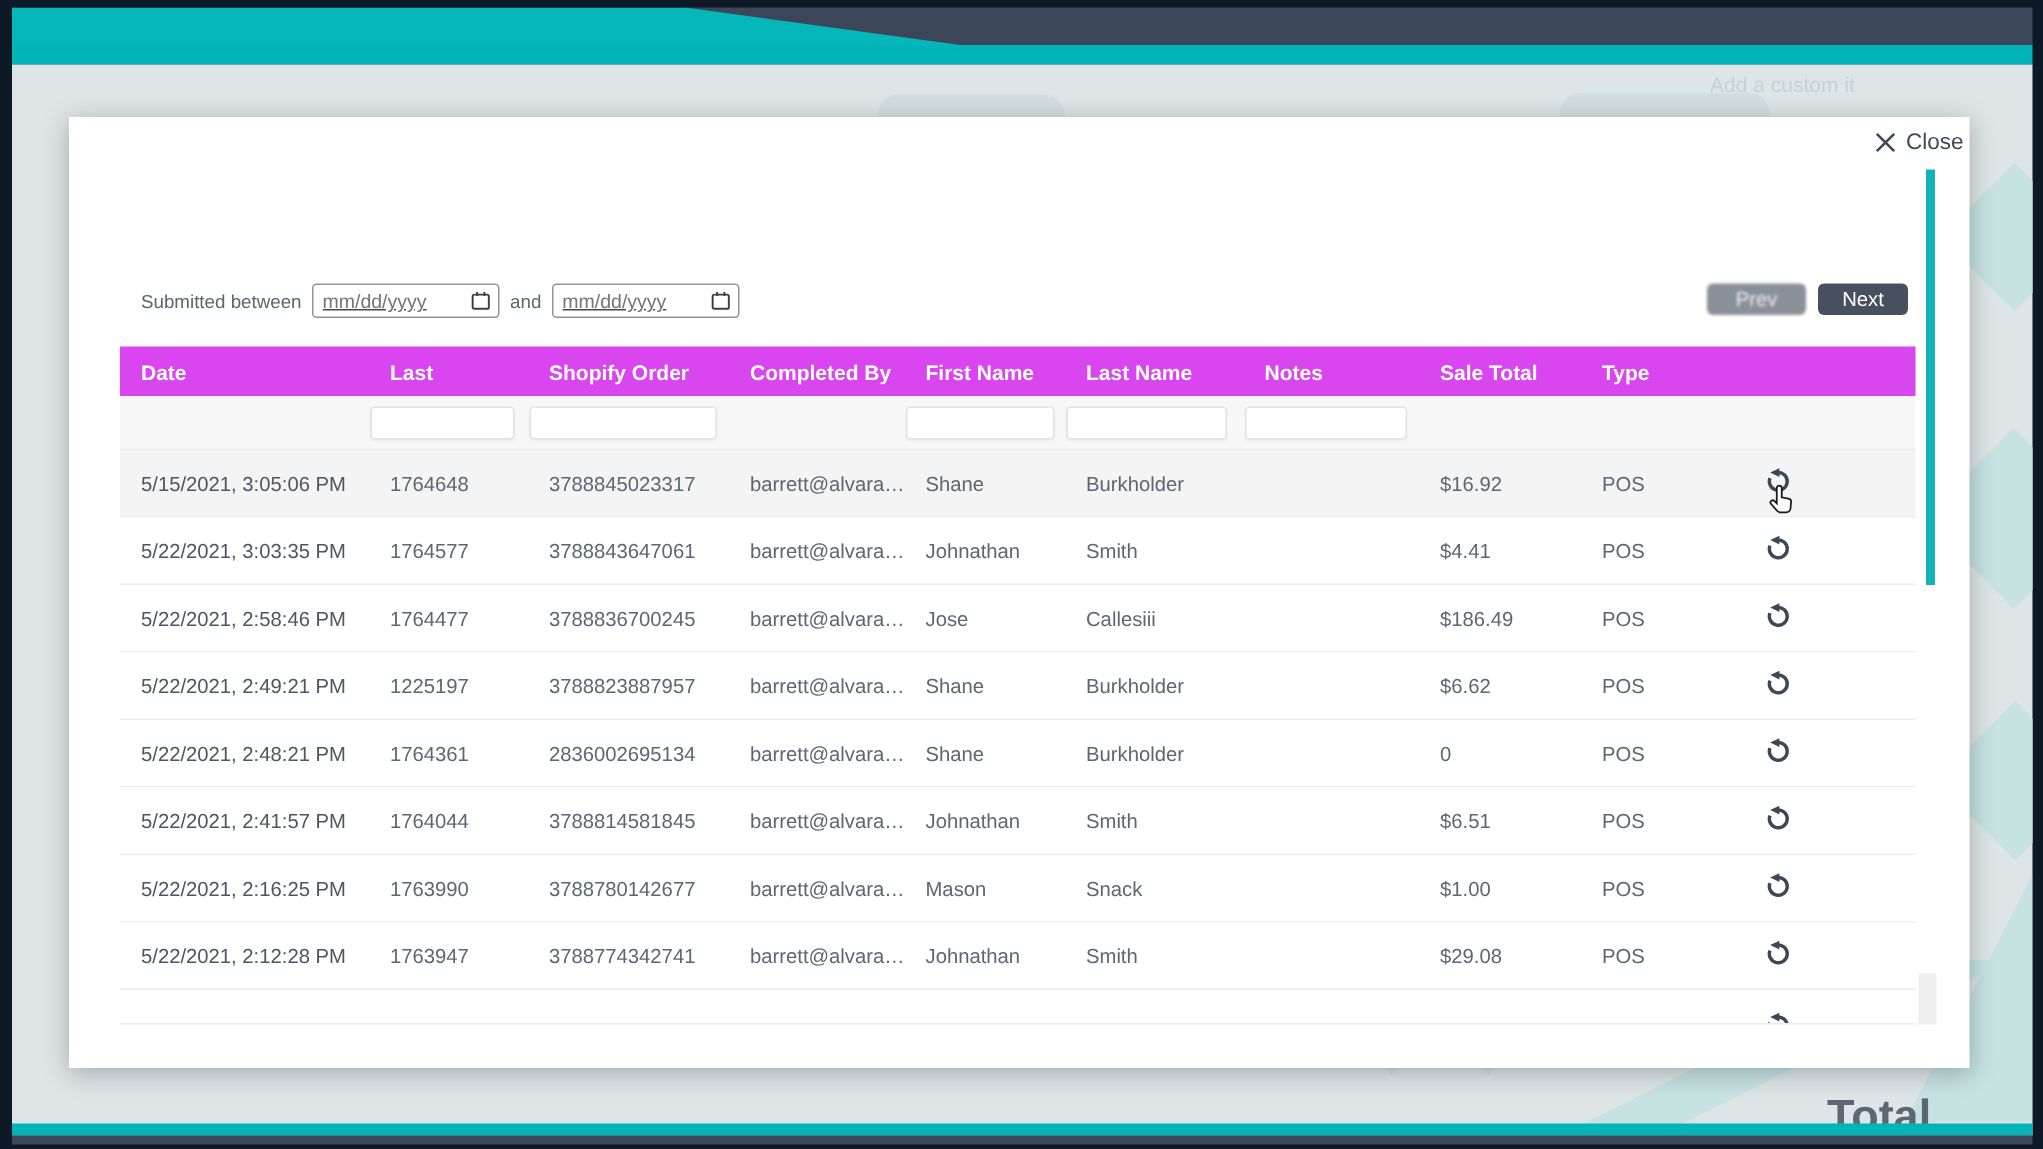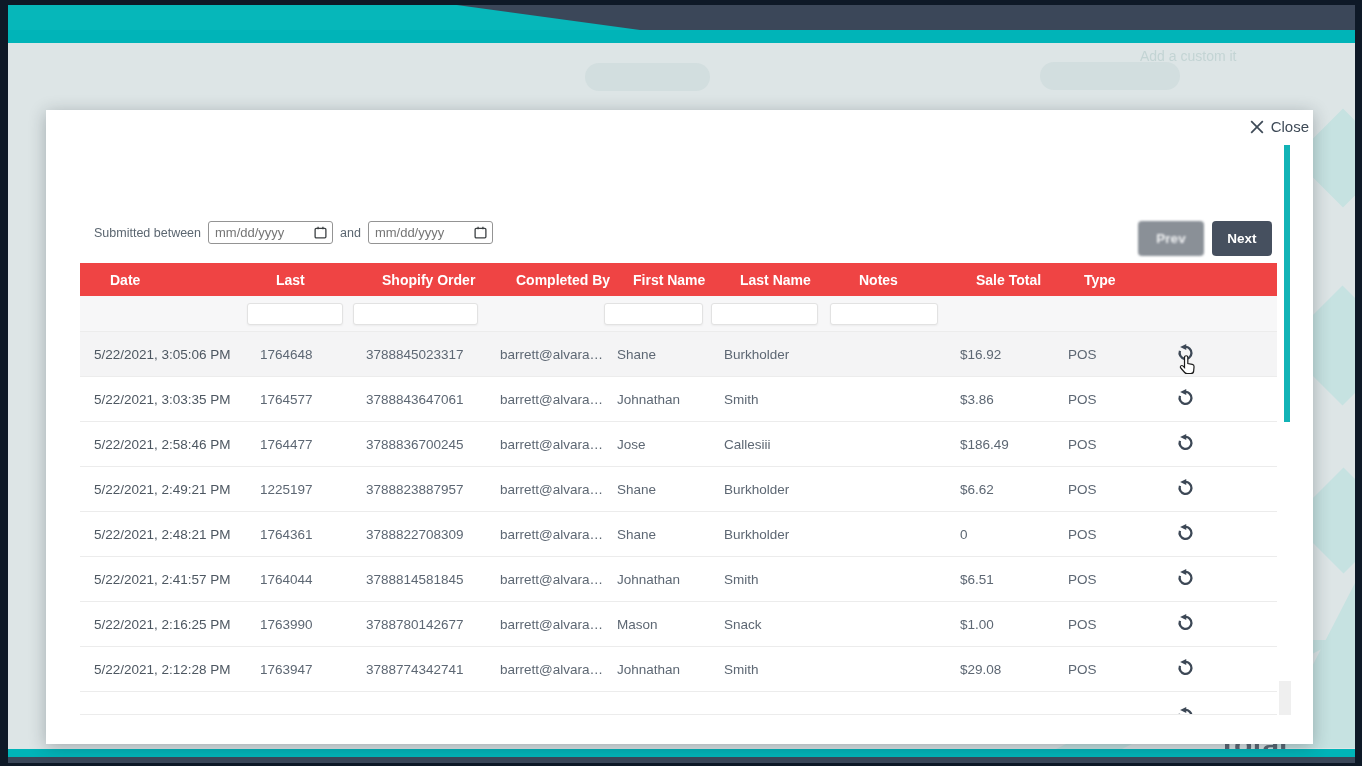--- a/index.html
+++ b/index.html
@@ -30,41 +30,41 @@
   .band { left:1032px; top:597px; width:300px; height:117px;
           clip-path:polygon(0 100%,78% 0,100% 0,22% 100%); }
   .tri { left:1262px; top:540px; width:85px; height:165px; clip-path:polygon(100% 0,100% 100%,0 100%); }
   .total-ghost { position:absolute; left:1210px; top:685px; font-size:30px; font-weight:bold;
                  color:#46525f; opacity:.85; z-index:2; }
   .stripe-bottom { position:absolute; left:0; right:0; bottom:0; height:8px; background:#00b4b8; z-index:5; }
   .bottom-bar { position:absolute; left:8px; right:7px; bottom:3px; height:6px; background:#3b4759; }
 
   
   .modal { position:absolute; left:46px; top:78px; width:1267px; height:634px; background:#fff;
-           box-shadow:0 3px 16px rgba(25,35,48,.3); z-index:10;margin-top:32px; }
+           box-shadow:0 3px 16px rgba(25,35,48,.3); z-index:10; }
   .close-btn { position:absolute; top:8px; right:4px; display:flex; align-items:center; gap:6px;
                background:none; border:none; font-family:inherit; font-size:15px; color:#3e4a57; cursor:pointer; }
   .scroll-thumb { position:absolute; left:1238px; top:35px; width:6px; height:277px; background:#12b3b6; }
   .scroll-track { position:absolute; left:1233px; top:571px; width:12px; height:34px; background:#efefef; }
   .modal-title { position:absolute; left:34px; top:52px; font-size:25px; font-weight:bold; color:#3b4c5b; }
 
   .filter-bar { position:absolute; left:48px; top:111px; height:23px; display:flex; align-items:center; gap:7px; }
   .filter-label, .filter-and { font-size:12.5px; color:#5b6670; }
   .datebox { display:flex; align-items:center; width:125px; height:23px; border:1px solid #949494;
              border-radius:3px; background:#fff; padding:0 5px 0 6px; }
-  .datebox input { flex:1; min-width:0; border:none; outline:none; font-family:inherit; font-size:13px; color:#4a4a4a; background:transparent; }
+  .datebox input { flex:1; min-width:0; border:none; outline:none; font-family:inherit; font-size:13px; color:#4a4a4a; background:transparent;text-decoration:underline; }
   .pager { position:absolute; top:111px; left:1092px; display:flex; gap:8px; }
-  .btn { border:none; border-radius:4px; height:35px; font-family:inherit; font-size:13.5px; cursor:pointer;font-weight:bold; }
+  .btn { border:none; border-radius:4px; height:21px; font-family:inherit; font-size:13.5px; cursor:pointer; }
   .btn-prev { width:66px; background:#767d86; color:#eef0f1; filter:blur(1.1px); opacity:.85; }
   .btn-next { width:60px; background:#46505f; color:#fff; }
 
   
   .table { position:absolute; left:34px; top:153px; width:1197px; }
   .grid { display:grid; grid-template-columns:166px 106px 134px 117px 107px 119px 117px 108px 109px 114px; }
-  .thead { height:33px; background:#ef4444; align-items:center;padding-left:16px; }
+  .thead { height:33px; background:#d946ef; align-items:center; }
   .th { padding-left:14px; color:#fff; font-size:14px; font-weight:bold; white-space:nowrap; }
   .filter-row { height:36px; background:#f7f7f8; align-items:center; border-bottom:1px solid #ececec; }
   .fcell { padding-left:1px; }
   .fcell input { height:22px; border:1px solid #e2e2e2; border-radius:3px; background:#fff;
                  box-shadow:0 1px 2px rgba(0,0,0,.05); font-family:inherit; font-size:13px; padding:0 5px; color:#555; }
   .fi-cart { width:96px; } .fi-order { width:125px; } .fi-first { width:99px; }
   .fi-last { width:107px; } .fi-notes { width:108px; }
   .trow { height:45px; background:#fff; border-bottom:1px solid #ececec; align-items:center;
           font-size:13.5px; color:#5d6773; }
   .trow.hover { background:#f4f4f5; }
@@ -163,21 +163,21 @@
         <div class="fcell"><input class="fi-first" value="" style=""></div>
         <div class="fcell"><input class="fi-last" value="" style=""></div>
         <div class="fcell"><input class="fi-notes" value="" style=""></div>
         <div class="fcell"></div>
         <div class="fcell"></div>
         <div class="fcell"></div>
       </div>
 
       <div>
           <div class="grid trow hover">
-    <div class="td td-date">5/22/2021, 3:05:06 PM</div>
+    <div class="td td-date">5/15/2021, 3:05:06 PM</div>
     <div class="td">1764648</div>
     <div class="td">3788845023317</div>
     <div class="td">barrett@alvara…</div>
     <div class="td">Shane</div>
     <div class="td">Burkholder</div>
     <div class="td"></div>
     <div class="td">$16.92</div>
     <div class="td">POS</div>
     <div class="td td-action">
       <button class="undo">
@@ -189,21 +189,21 @@
     </div>
   </div>
           <div class="grid trow">
     <div class="td td-date">5/22/2021, 3:03:35 PM</div>
     <div class="td">1764577</div>
     <div class="td">3788843647061</div>
     <div class="td">barrett@alvara…</div>
     <div class="td">Johnathan</div>
     <div class="td">Smith</div>
     <div class="td"></div>
-    <div class="td">$3.86</div>
+    <div class="td">$4.41</div>
     <div class="td">POS</div>
     <div class="td td-action">
       <button class="undo">
         <svg width="17" height="17" viewBox="0 0 20 20">
           <path d="M3.5 8 A7 7 0 1 0 9.2 3.55" fill="none" stroke="currentColor" stroke-width="2.7"></path>
           <path d="M10.9 0.1 L10.9 7 L3.7 3.55 Z" fill="currentColor"></path>
         </svg>
       </button>
     </div>
   </div>
@@ -241,21 +241,21 @@
         <svg width="17" height="17" viewBox="0 0 20 20">
           <path d="M3.5 8 A7 7 0 1 0 9.2 3.55" fill="none" stroke="currentColor" stroke-width="2.7"></path>
           <path d="M10.9 0.1 L10.9 7 L3.7 3.55 Z" fill="currentColor"></path>
         </svg>
       </button>
     </div>
   </div>
           <div class="grid trow">
     <div class="td td-date">5/22/2021, 2:48:21 PM</div>
     <div class="td">1764361</div>
-    <div class="td">3788822708309</div>
+    <div class="td">2836002695134</div>
     <div class="td">barrett@alvara…</div>
     <div class="td">Shane</div>
     <div class="td">Burkholder</div>
     <div class="td"></div>
     <div class="td">0</div>
     <div class="td">POS</div>
     <div class="td td-action">
       <button class="undo">
         <svg width="17" height="17" viewBox="0 0 20 20">
           <path d="M3.5 8 A7 7 0 1 0 9.2 3.55" fill="none" stroke="currentColor" stroke-width="2.7"></path>

